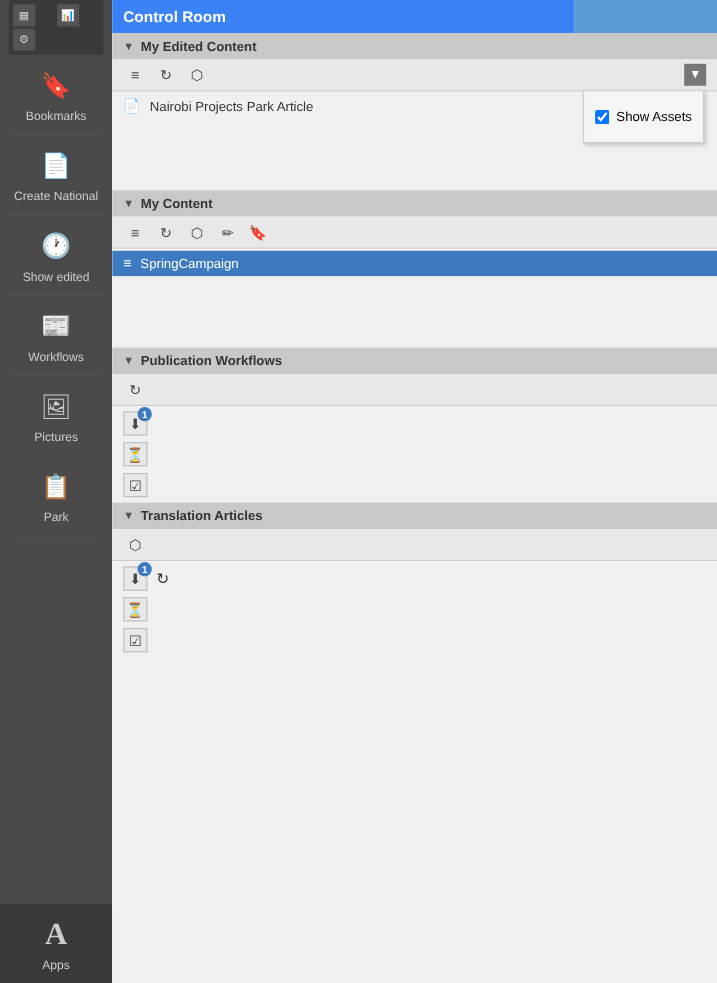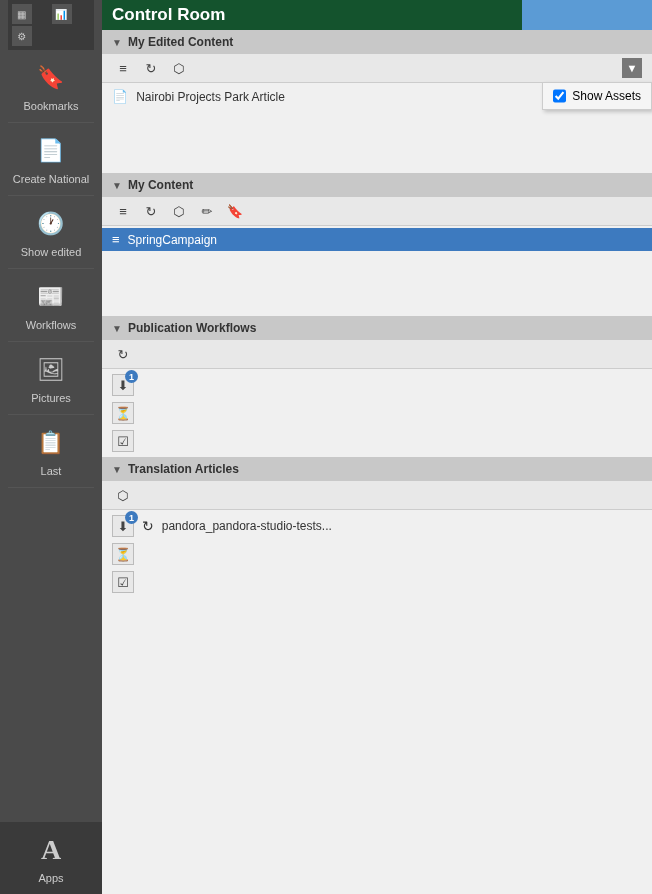--- a/index.html
+++ b/index.html
@@ -71,23 +71,23 @@
 
     
     .main {
       flex: 1;
       display: flex;
       flex-direction: column;
       background: #f0f0f0;
       position: relative;
     }
     .title-bar {
-      background: #14532d;
+      background: #3b82f6;
       color: white;
-      font-size: 17px;
+      font-size: 14px;
       font-weight: bold;
       padding: 6px 10px;
       height: 30px;
       display: flex;
       align-items: center;
     }
     .content-area {
       flex: 1;
       overflow-y: auto;
       background: #f0f0f0;
@@ -133,27 +133,28 @@
       color: white;
       display: flex; align-items: center; justify-content: center;
       font-size: 11px;
       cursor: pointer;
       border: none;
     }
 
     
     .dropdown-popup {
       position: absolute;
-      right: 0;
+      right: 12px;
       top: 28px;
       background: #f5f5f5;
       border: 1px solid #ccc;
-      padding: 6px 10px;
+      padding: 16px 10px;
       z-index: 100;
       display: flex;
+      align-items: center;
       gap: 6px;
       font-size: 12px;
       box-shadow: 2px 2px 4px rgba(0,0,0,0.2);
     }
     .dropdown-popup input[type="checkbox"] { cursor: pointer; }
 
     
     .list-section {
       padding: 2px 0;
       min-height: 30px;
@@ -247,21 +248,21 @@
       <span>Workflows</span>
     </div>
 
     <div class="sidebar-item">
       <div class="sidebar-icon">🖼</div>
       <span>Pictures</span>
     </div>
 
     <div class="sidebar-item">
       <div class="sidebar-icon">📋</div>
-      <span>Last</span>
+      <span>Park</span>
     </div>
   </div>
 
   <div class="apps-section">
     <div class="sidebar-icon" style="font-size:28px; font-weight:bold; font-family: serif;">A</div>
     <span>Apps</span>
     <span style="position:absolute; right: 4px; bottom: 860px; color:#aaa; font-size:10px;">▶</span>
   </div>
 </div>
 
@@ -358,21 +359,20 @@
         <button class="toolbar-btn">⬡</button>
       </div>
       <div class="list-section">
 
         <div class="workflow-row">
           <div class="workflow-icon-btn">
             ⬇
             <span class="badge">1</span>
           </div>
           <span class="workflow-text" style="font-size:14px;">↻</span>
-          <span class="workflow-text">pandora_pandora-studio-tests...</span>
         </div>
 
         <div class="workflow-row">
           <div class="workflow-icon-btn">⏳</div>
         </div>
 
         <div class="workflow-row">
           <div class="workflow-icon-btn">☑</div>
         </div>
       </div>

